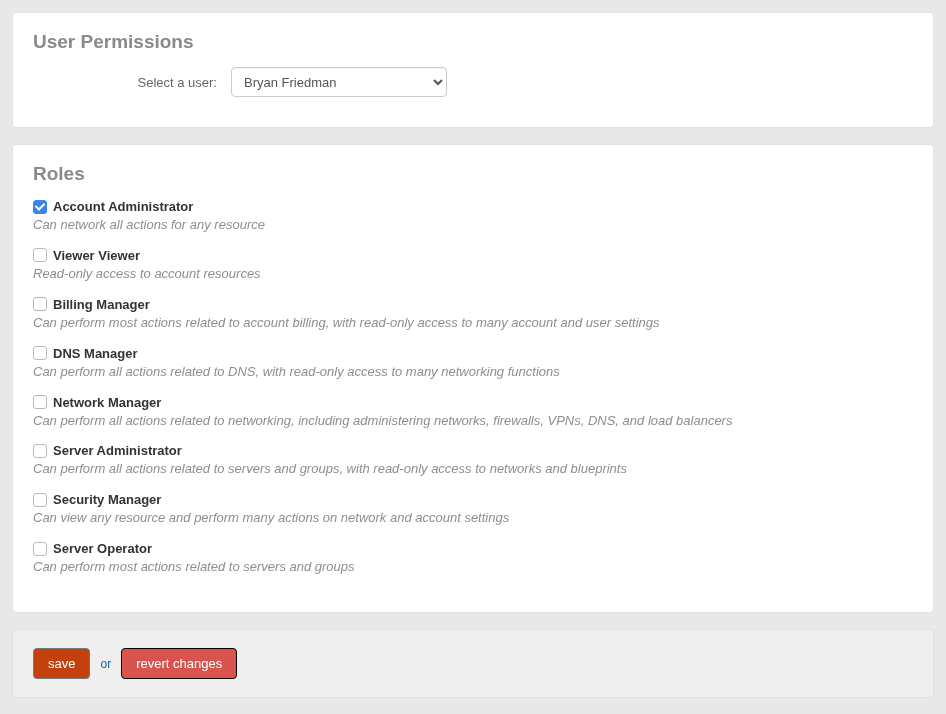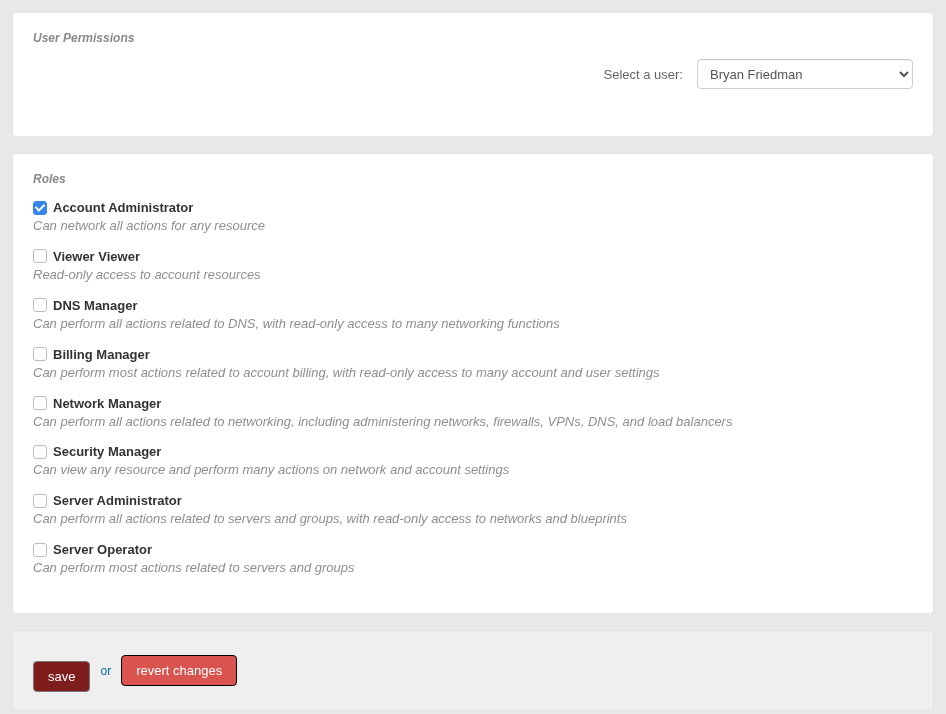--- a/index.html
+++ b/index.html
@@ -12,31 +12,29 @@
       width: 946px;
     }
     .panel {
       background: #fff;
       border: 1px solid #e2e2e2;
       border-radius: 4px;
       padding: 18px 20px 22px;
       margin-bottom: 16px;
     }
     .panel-heading {
-      font-size: 12px;
+      font-size: 19px;
       font-weight: bold;
       color: #8a8a8a;
       margin-bottom: 14px;
-      font-style: italic;
     }
     .select-row {
       display: flex;
       align-items: center;
-      margin-bottom: 25px;
-      justify-content: flex-end;
+      margin-bottom: 8px;
     }
     .select-label {
       width: 198px;
       text-align: right;
       padding-right: 14px;
       color: #666;
       font-size: 13px;
     }
     .select-wrap {
       width: 216px;
@@ -112,24 +110,23 @@
       align-items: center;
       justify-content: center;
       padding: 7px 14px;
       font-size: 13px;
       border-radius: 4px;
       cursor: pointer;
       border: none;
       font-family: inherit;
     }
     .btn-save {
-      background: #7f1d1d;
+      background: #c2410c;
       color: #fff;
       border: 1px solid #777;
-      margin-top: 12px;
     }
     .btn-revert {
       background: #d9534f;
       color: #fff;
       border: 1px solid #000000;
     }
     .or-text {
       margin: 0 10px;
       color: #0369a1;
       font-size: 12px;
@@ -163,51 +160,51 @@
       <div class="role-item">
         <div class="role-head">
           <span class="role-check"></span>
           <span class="role-name">Viewer Viewer</span>
         </div>
         <div class="role-desc">Read-only access to account resources</div>
       </div>
       <div class="role-item">
         <div class="role-head">
           <span class="role-check"></span>
+          <span class="role-name">Billing Manager</span>
+        </div>
+        <div class="role-desc">Can perform most actions related to account billing, with read-only access to many account and user settings</div>
+      </div>
+      <div class="role-item">
+        <div class="role-head">
+          <span class="role-check"></span>
           <span class="role-name">DNS Manager</span>
         </div>
         <div class="role-desc">Can perform all actions related to DNS, with read-only access to many networking functions</div>
       </div>
       <div class="role-item">
         <div class="role-head">
           <span class="role-check"></span>
-          <span class="role-name">Billing Manager</span>
-        </div>
-        <div class="role-desc">Can perform most actions related to account billing, with read-only access to many account and user settings</div>
-      </div>
-      <div class="role-item">
-        <div class="role-head">
-          <span class="role-check"></span>
           <span class="role-name">Network Manager</span>
         </div>
         <div class="role-desc">Can perform all actions related to networking, including administering networks, firewalls, VPNs, DNS, and load balancers</div>
       </div>
       <div class="role-item">
         <div class="role-head">
           <span class="role-check"></span>
+          <span class="role-name">Server Administrator</span>
+        </div>
+        <div class="role-desc">Can perform all actions related to servers and groups, with read-only access to networks and blueprints</div>
+      </div>
+      <div class="role-item">
+        <div class="role-head">
+          <span class="role-check"></span>
           <span class="role-name">Security Manager</span>
         </div>
         <div class="role-desc">Can view any resource and perform many actions on network and account settings</div>
-      </div>
-      <div class="role-item">
-        <div class="role-head">
-          <span class="role-check"></span>
-          <span class="role-name">Server Administrator</span>
-        </div>
-        <div class="role-desc">Can perform all actions related to servers and groups, with read-only access to networks and blueprints</div>
       </div>
       <div class="role-item">
         <div class="role-head">
           <span class="role-check"></span>
           <span class="role-name">Server Operator</span>
         </div>
         <div class="role-desc">Can perform most actions related to servers and groups</div>
       </div>
     </div>
 </div>

